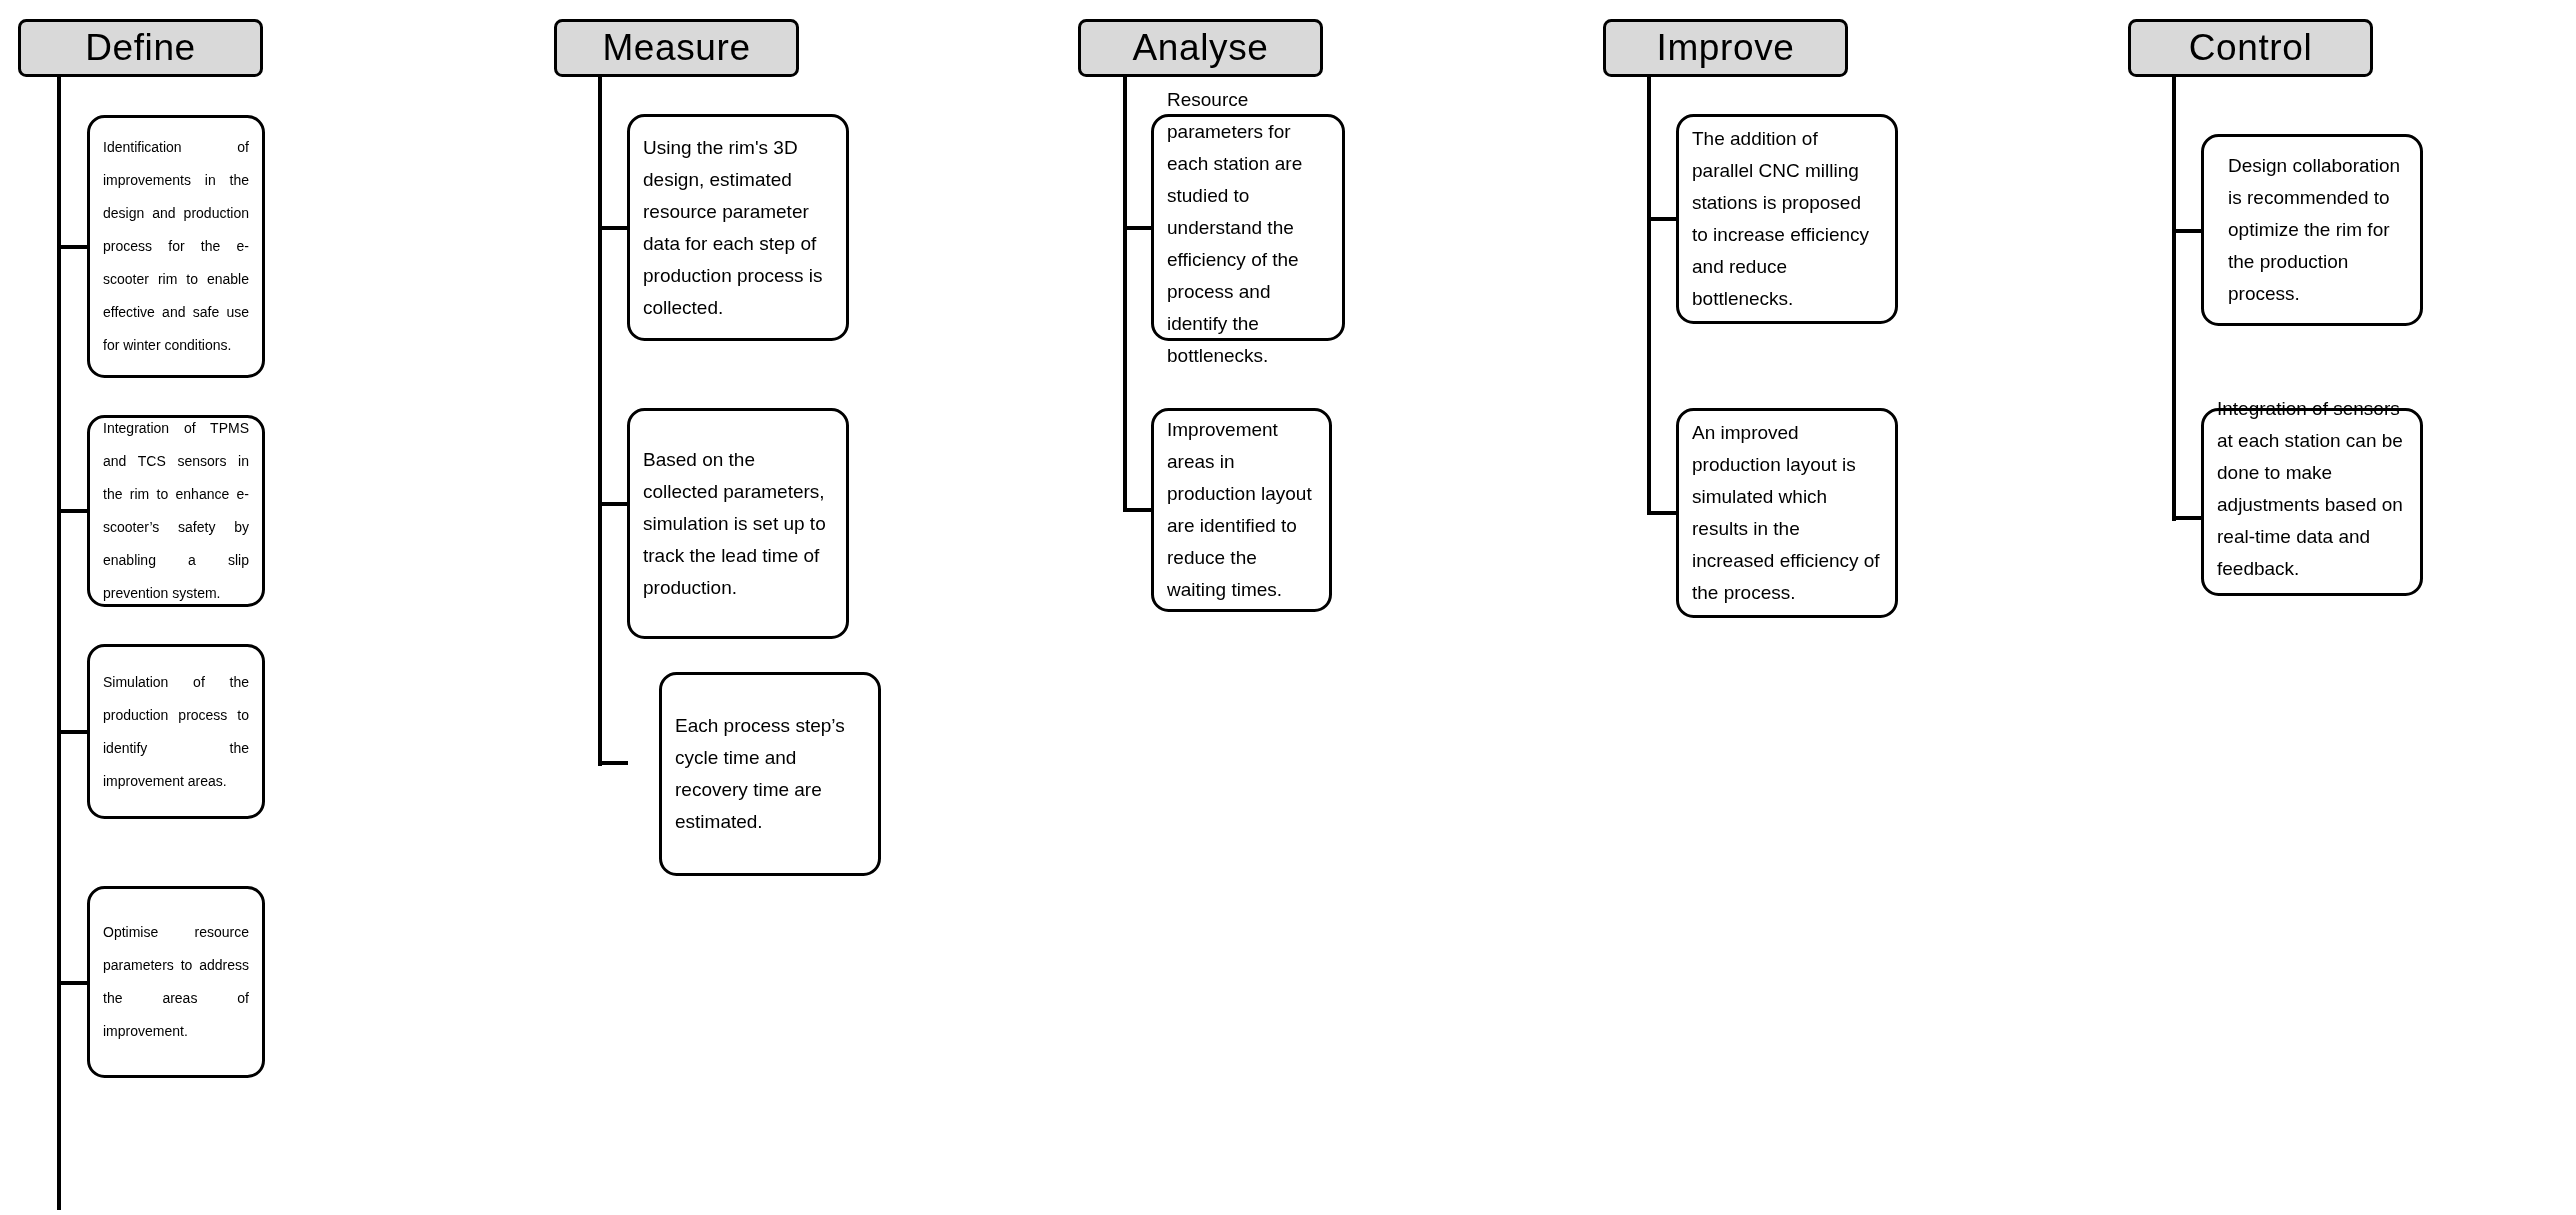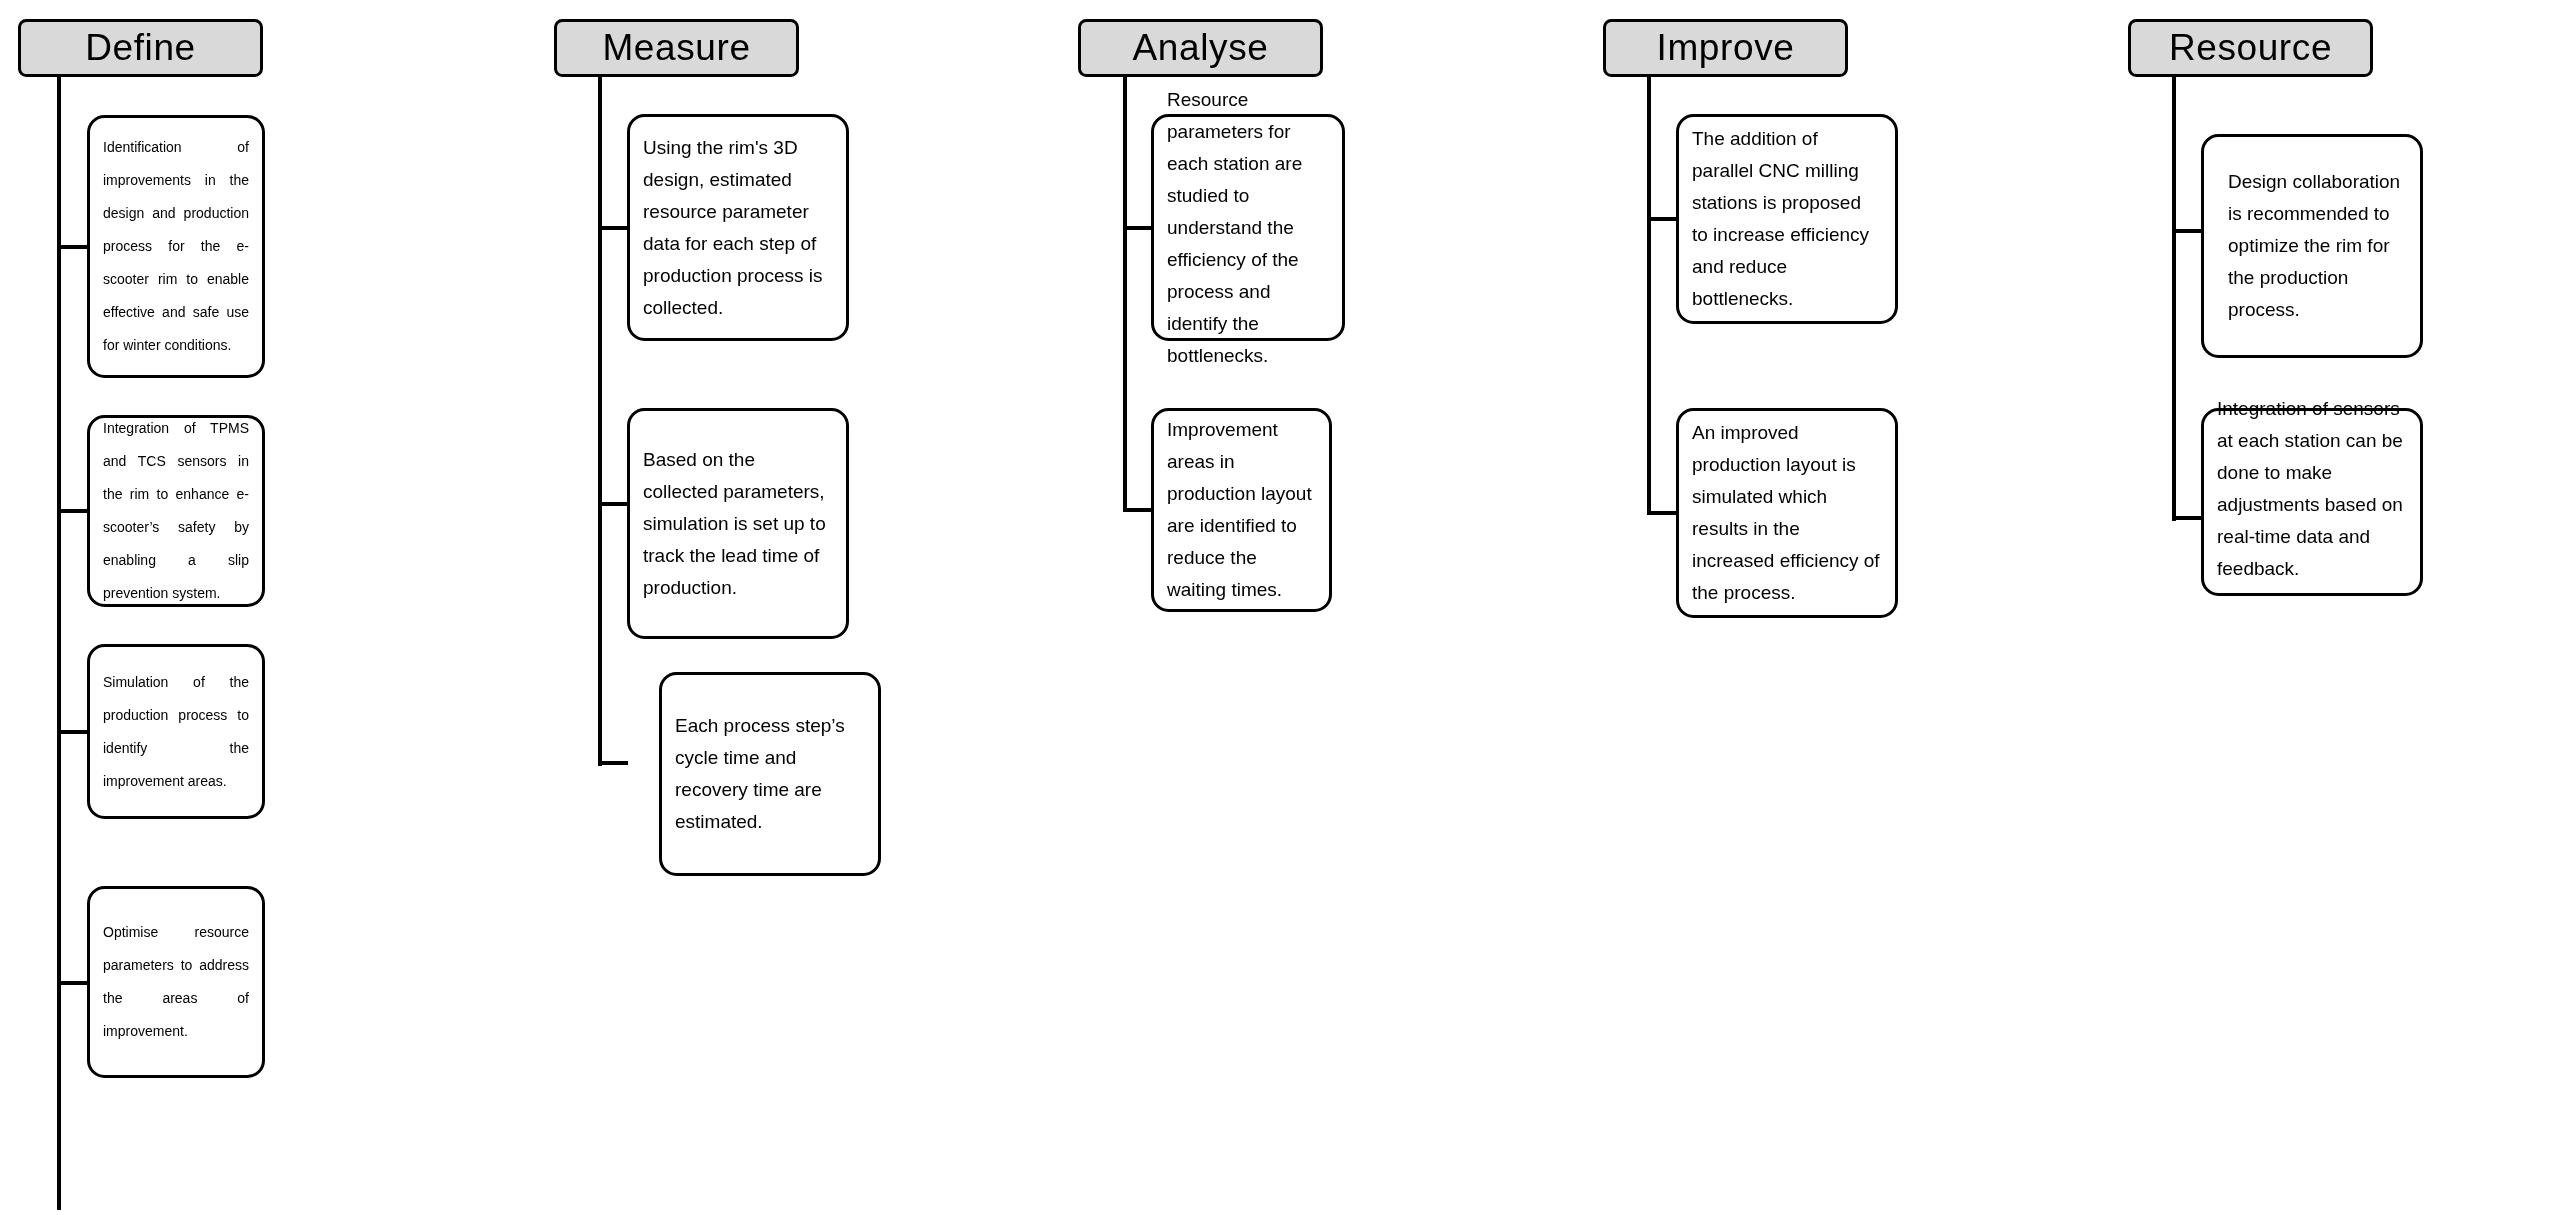--- a/index.html
+++ b/index.html
@@ -135,25 +135,25 @@
       <p class="body-left">The addition of parallel CNC milling stations is proposed to increase efficiency and reduce bottlenecks.</p>
     </div>
 
     <div class="connector" style="left:1647px; top:511px; width:30px;"></div>
     <div class="task-box" style="left:1676px; top:408px; width:222px; height:210px;">
       <p class="body-left">An improved production layout is simulated which results in the increased efficiency of the process.</p>
     </div>
   </div>
 
   <div class="col-control">
-    <div class="phase-header" style="left:2128px; top:19px;">Resource</div>
+    <div class="phase-header" style="left:2128px; top:19px;">Control</div>
     <div class="spine" style="left:2172px; top:75px; height:446px;"></div>
 
     <div class="connector" style="left:2172px; top:229px; width:30px;"></div>
-    <div class="task-box" style="left:2201px; top:134px; width:222px; height:224px;padding-left:24px;">
+    <div class="task-box" style="left:2201px; top:134px; width:222px; height:192px;padding-left:24px;">
       <p class="body-left">Design collaboration is recommended to optimize the rim for the production process.</p>
     </div>
 
     <div class="connector" style="left:2172px; top:516px; width:30px;"></div>
     <div class="task-box" style="left:2201px; top:408px; width:222px; height:188px;align-items:flex-end;">
       <p class="body-left">Integration of sensors at each station can be done to make adjustments based on real-time data and feedback.</p>
     </div>
   </div>
 
 </div>

